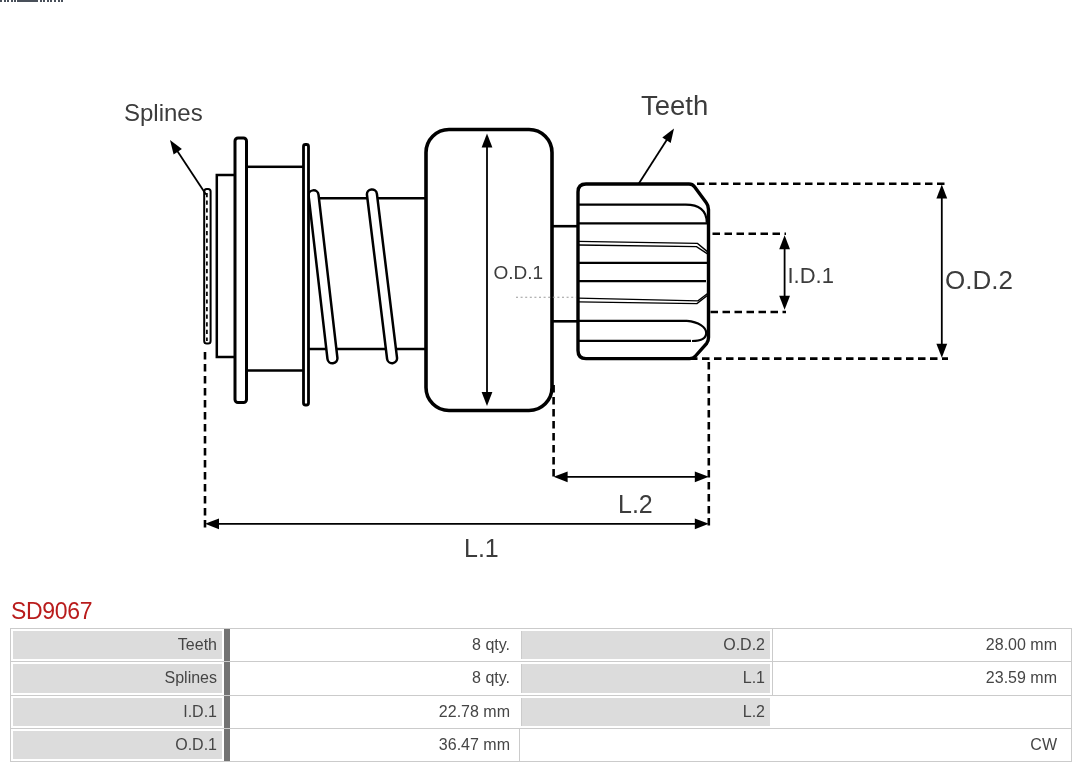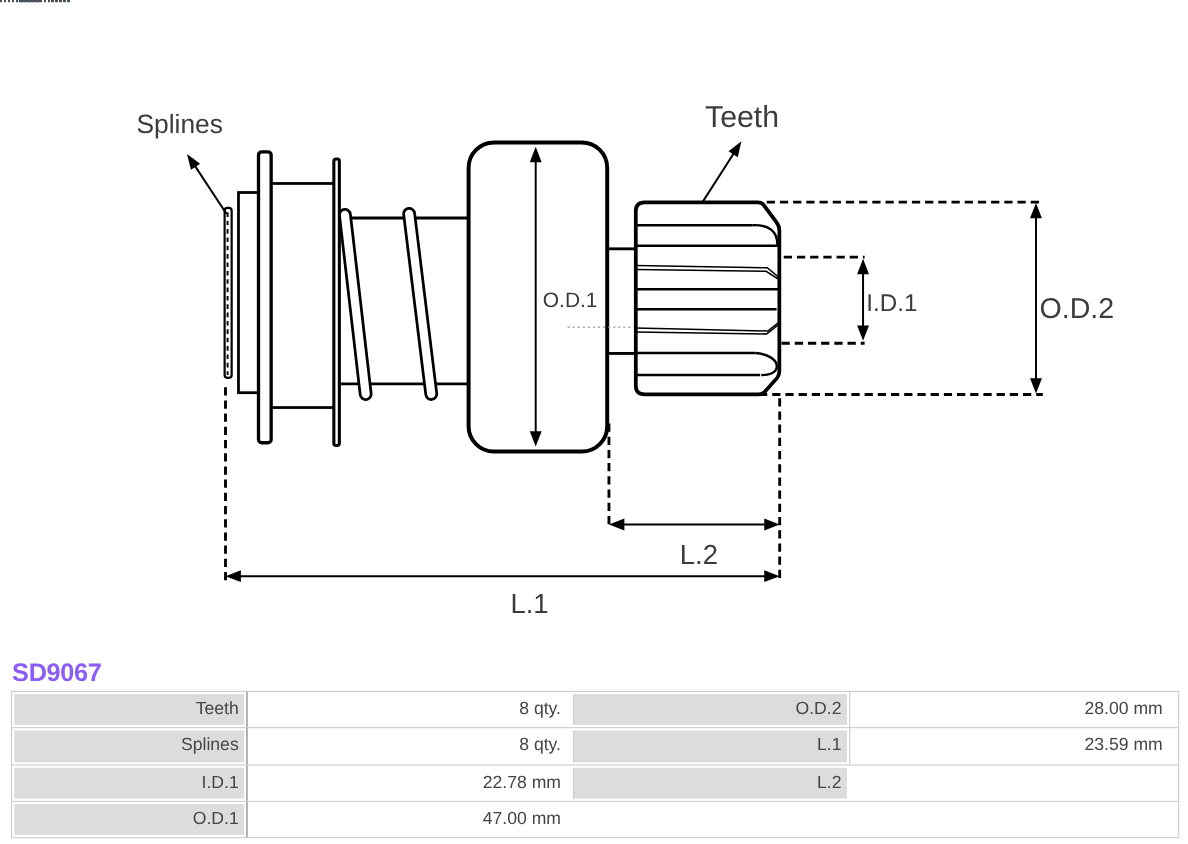--- a/index.html
+++ b/index.html
@@ -1,28 +1,28 @@
 <!DOCTYPE html>
 <html><head>
 <meta charset="utf-8">
 <style>
   html,body{margin:0;padding:0;background:#ffffff;width:1080px;height:767px;overflow:hidden;}
   body{font-family:"Liberation Sans", sans-serif;position:relative;}
   #art1{position:absolute;left:0;top:0;width:64px;height:2px;
     background:repeating-linear-gradient(90deg,#49505a 0 2px,rgba(255,255,255,0) 2px 3.6px);}
   #art2{position:absolute;left:17px;top:0;width:20px;height:2px;background:#49505a;}
-  #pn{position:absolute;left:11px;top:597.5px;font-size:23px;color:#8b5cf6;letter-spacing:-0.3px;font-weight:bold;}
+  #pn{position:absolute;left:11px;top:597.5px;font-size:23px;color:#b91c1c;letter-spacing:-0.3px;}
   #tbl{position:absolute;left:10px;top:628px;width:1060px;border:1px solid #cbcbcb;}
   .row{display:flex;height:32.33px;border-top:1px solid #cbcbcb;}
   .row:first-child{border-top:none;}
   .c{box-sizing:border-box;display:flex;align-items:center;justify-content:flex-end;
      font-size:16px;color:#454545;}
   .lab{background:#dcdcdc;margin:2px;padding-right:5px;}
   .val{padding-right:9px;} .val.w4{padding-right:14px;}
-  .w1{width:213px;} .w2{width:295px;border-left:1px solid #737373;}
+  .w1{width:213px;} .w2{width:295px;border-left:6px solid #737373;}
   .w3{width:253px;border-left:1px solid #cbcbcb;} .w4{flex:1;border-left:1px solid #cbcbcb;}
   .lab.w1{width:209px;} .lab.w3{width:249px;}
   svg text{fill:#3c3c3c;}
 </style>
 </head>
 <body>
 <div id="art1"></div>
 <div id="art2"></div>
 <svg id="draw" width="1080" height="600" viewBox="0 0 1080 600" style="position:absolute;left:0;top:0">
   <g fill="none" stroke="#000">
@@ -131,15 +131,16 @@
     <div class="c lab w3">L.1</div>
       <div class="c val w4">23.59 mm</div>
   </div>
   <div class="row">
     <div class="c lab w1">I.D.1</div>
       <div class="c val w2">22.78 mm</div>
     <div class="c lab w3">L.2</div>
   </div>
   <div class="row">
     <div class="c lab w1">O.D.1</div>
-      <div class="c val w2">47.00 mm</div>
+      <div class="c val w2">36.47 mm</div>
+      <div class="c val w4">CW</div>
   </div>
 </div>
 
 </body></html>

